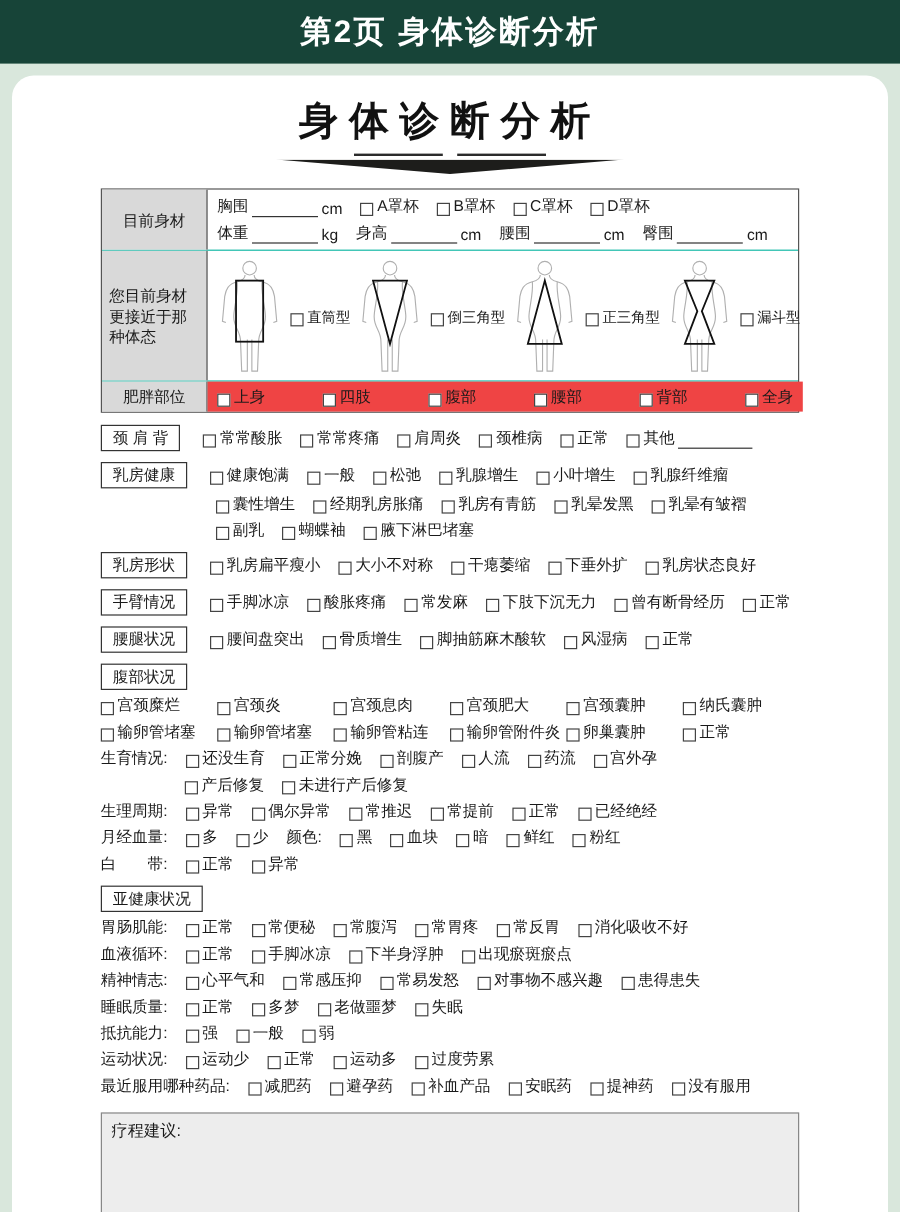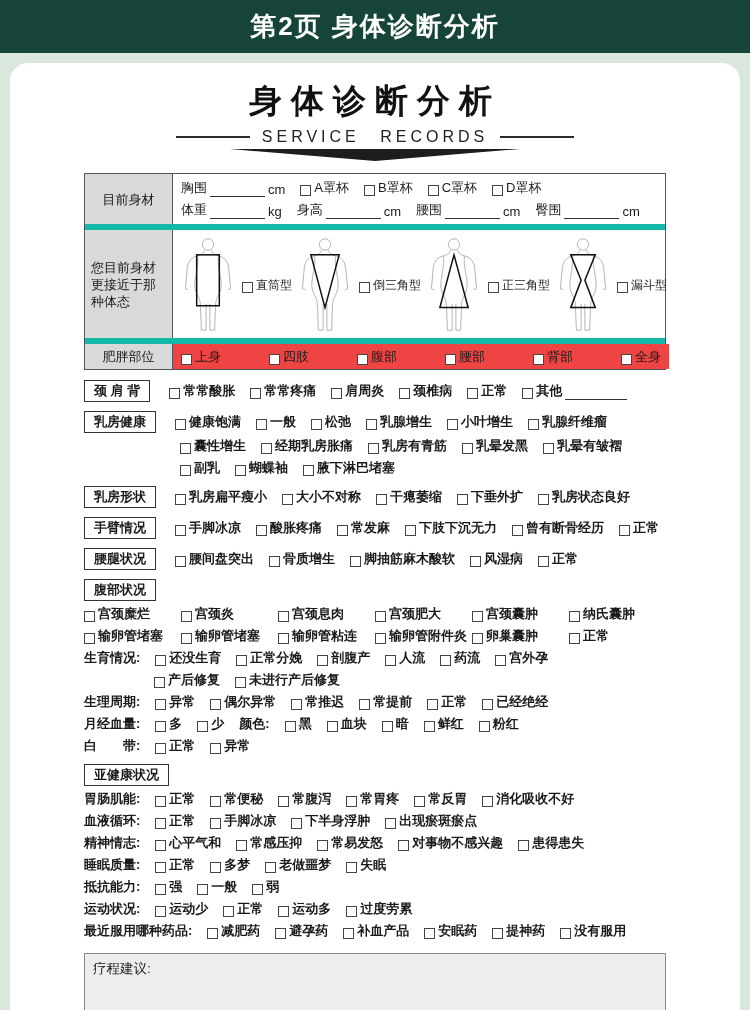--- a/index.html
+++ b/index.html
@@ -41,21 +41,21 @@
   .rule { width: 74px; height: 2px; background: #2b2b2b; }
   .chev {
     width: 290px; height: 12px; margin: 3px auto 0;
     background: #1d1d1b;
     clip-path: polygon(0 0, 100% 0, 50% 100%);
   }
   .form { width: 582px; margin: 12px auto 0; }
 
   
   .ftable { border: 1px solid #555; }
-  .trow { display: flex; border-bottom: 6px solid #14b8a6; }
+  .trow { display: flex; border-bottom: 1px solid #14b8a6; }
   .trow:last-child { border-bottom: none; }
   .tlabel {
     width: 88px; flex: none;
     background: #d9d9d9;
     border-right: 1px solid #555;
     display: flex; align-items: center; justify-content: center;
     text-align: left; font-size: 13px; line-height: 17px;
     padding: 4px 6px;
   }
   .tcell { flex: 1; padding: 3px 8px; font-size: 13px; }
@@ -75,21 +75,21 @@
     margin-bottom: 1px;
   }
   .fill { display: inline-flex; align-items: flex-end; gap: 3px; white-space: nowrap; }
   .secbox {
     border: 1px solid #333; padding: 1px 9px; margin-right: 4px;
     white-space: nowrap;
   }
   .inlbl { white-space: nowrap; }
 
   .lines { margin-top: 8px; font-size: 13px; }
-  .fline { display: flex; align-items: center; gap: 15px; padding: 2px 0; font-weight: bold; }
+  .fline { display: flex; align-items: center; gap: 15px; padding: 2px 0; }
   .fline.gap { margin-top: 5px; }
   .fline.cols { gap: 0; }
   .fline.cols .cb { width: 97px; }
 
   .advice {
     margin-top: 11px;
     border: 1px solid #888;
     background: #ededed;
     height: 116px;
     padding: 6px 8px;
@@ -100,21 +100,20 @@
 <body>
 
 <div class="banner">
   <span>第2页 身体诊断分析</span>
 </div>
 
 <div class="card">
   <div class="title">身体诊断分析</div>
   <div class="subtitle">
     <span class="rule"></span>
-    <span>SERVICE RECORDS</span>
     <span class="rule"></span>
   </div>
   <div class="chev"></div>
 
   <div class="form">
 
     <div class="ftable">
       <div class="trow">
         <div class="tlabel">目前身材</div>
         <div class="tcell">

